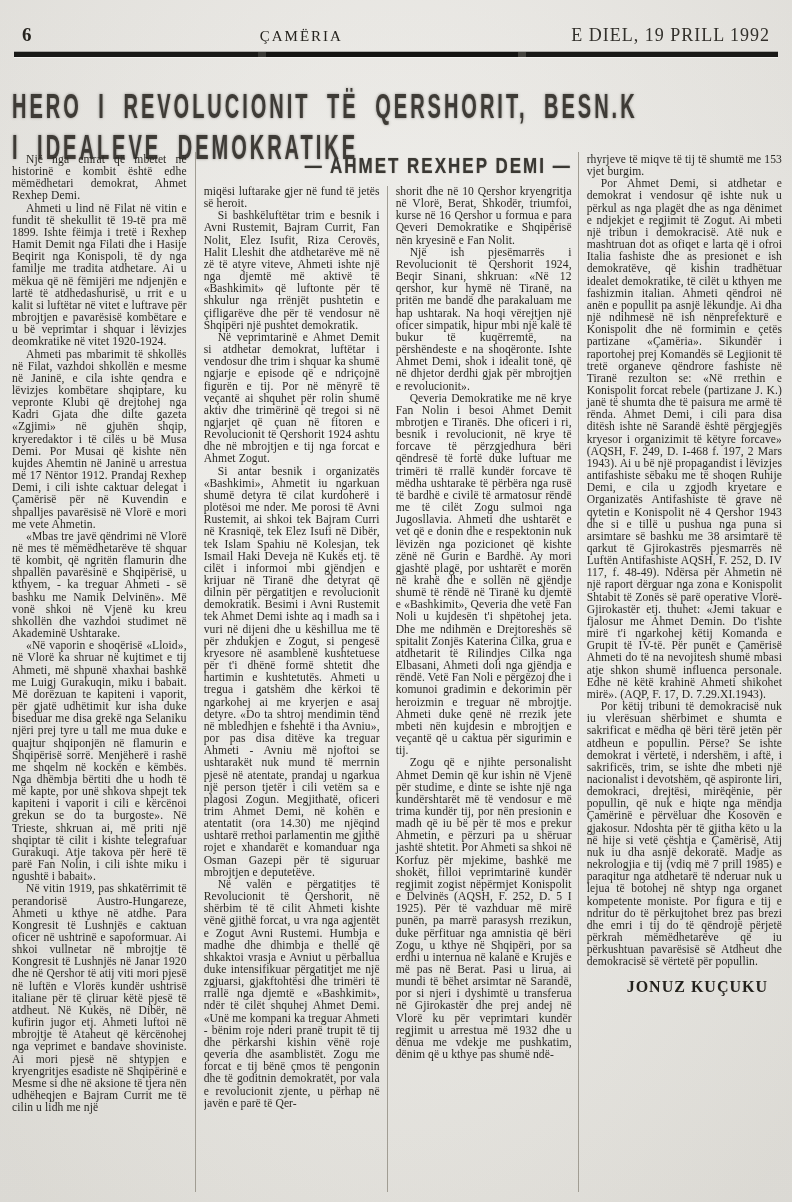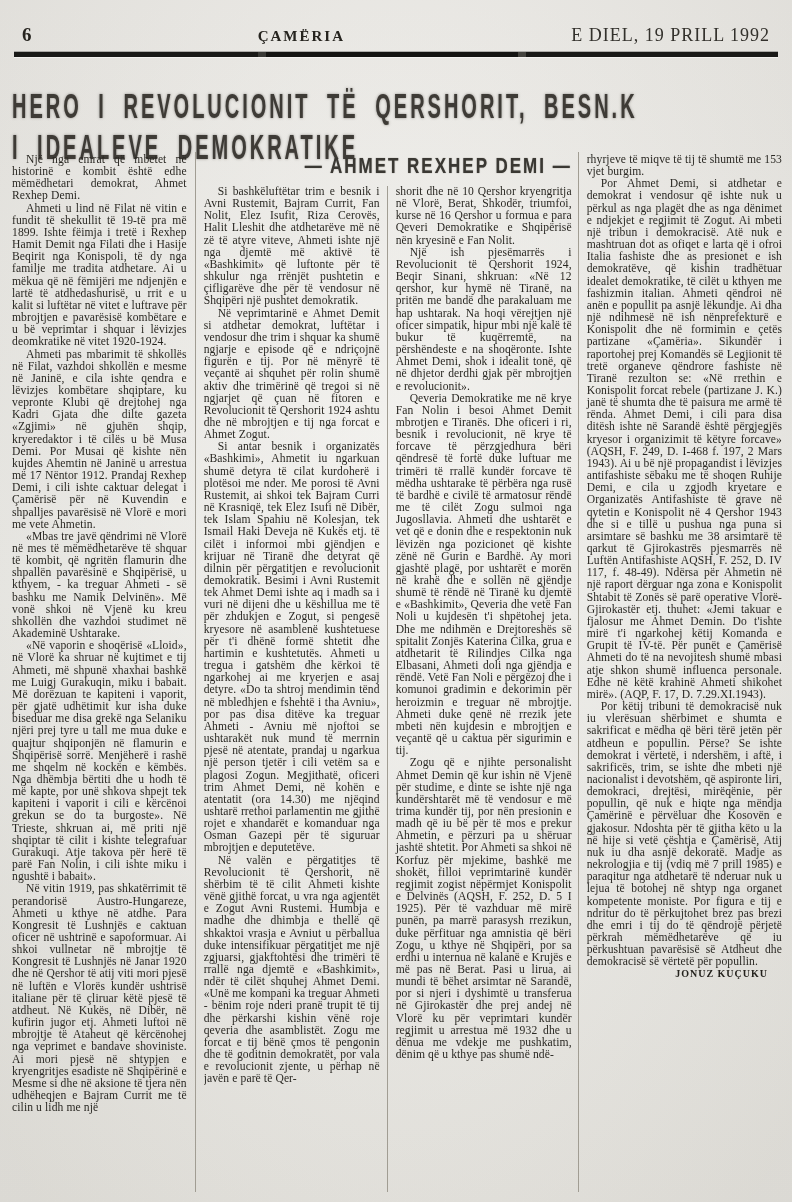--- a/index.html
+++ b/index.html
@@ -10,21 +10,21 @@
       linear-gradient(180deg,#ebe9e4 0%,#edece7 50%,#e7e5df 100%);
     font-family:"Liberation Serif", serif;
     color:#26241f;
     position:relative;
   }
   .sheet{position:absolute;inset:0;padding:24px 12px 0 12px;box-sizing:border-box;}
 
   
   .hdr{display:flex;align-items:baseline;justify-content:space-between;padding:0 10px;}
   .pagenum{font-size:19px;font-weight:bold;}
-  .masthead{font-size:15px;font-weight:bold;letter-spacing:2px;}
+  .masthead{font-size:15px;font-weight:normal;letter-spacing:2px;}
   .issuedate{font-size:18px;letter-spacing:1px;color:#33312c;}
   .rule{height:5px;margin:6px 2px 0 2px;
     background:linear-gradient(90deg,#191917 0 32%, #3a3a36 32% 33%, #141412 33% 66%, #45443f 66% 67%, #191917 67% 100%);
     box-shadow:0 1px 0 rgba(255,255,255,.5), 0 -1px 0 rgba(0,0,0,.25);}
 
   
   .headline{margin-top:32px;text-align:left;}
   .hl-line{
     font-family:"Liberation Sans", sans-serif;
     font-weight:700;
@@ -53,23 +53,23 @@
   }
   .midcols{display:flex;height:calc(100% - 34px);}
   .c2{width:50%;border-right:1px solid #a19d93;padding:0 7px 0 0;}
   .c3{width:50%;padding:0 0 0 8px;}
 
   .coltext{font-size:11.6px;line-height:12.15px;text-align:justify;
     letter-spacing:.1px;color:#2a2823;}
   .coltext p{margin:0;padding:0;text-indent:14px;}
   .coltext p.cont{text-indent:0;}
 
-  .byline{text-align:right;padding-right:14px;
+  .byline{margin-top:10px;text-align:right;padding-right:14px;
     font-family:"Liberation Serif", serif;
-    font-weight:bold;font-size:10px;letter-spacing:1px;color:#24221d;}
+    font-weight:bold;font-size:16px;letter-spacing:1px;color:#24221d;}
 </style>
 </head>
 <body>
 
 <div class="sheet">
 
   <div class="hdr">
     <span class="pagenum">6</span>
     <span class="masthead">ÇAMËRIA</span>
     <span class="issuedate">E DIEL, 19 PRILL 1992</span>
@@ -94,20 +94,21 @@
         </div>
     </div>
 
     <div class="colwrap mid">
       <div class="subtitle-row">
         <div class="subtitle">— AHMET REXHEP DEMI —</div>
       </div>
       <div class="midcols">
         <div class="colwrap c2">
           <div class="coltext">
+              <p class="cont">miqësi luftarake gjer në fund të jetës së heroit.</p>
               <p>Si bashkëluftëtar trim e besnik i Avni Rustemit, Bajram Currit, Fan Nolit, Elez Isufit, Riza Cerovës, Halit Lleshit dhe atdhetarëve më në zë të atyre viteve, Ahmeti ishte një nga djemtë më aktivë të «Bashkimit» që luftonte për të shkulur nga rrënjët pushtetin e çifligarëve dhe për të vendosur në Shqipëri një pushtet demokratik.</p>
               <p>Në veprimtarinë e Ahmet Demit si atdhetar demokrat, luftëtar i vendosur dhe trim i shquar ka shumë ngjarje e episode që e ndriçojnë figurën e tij. Por në mënyrë të veçantë ai shquhet për rolin shumë aktiv dhe trimërinë që tregoi si në ngjarjet që çuan në fitoren e Revolucionit të Qershorit 1924 ashtu dhe në mbrojtjen e tij nga forcat e Ahmet Zogut.</p>
               <p>Si antar besnik i organizatës «Bashkimi», Ahmetit iu ngarkuan shumë detyra të cilat kurdoherë i plotësoi me nder. Me porosi të Avni Rustemit, ai shkoi tek Bajram Curri në Krasniqë, tek Elez Isufi në Dibër, tek Islam Spahiu në Kolesjan, tek Ismail Haki Deveja në Kukës etj. të cilët i informoi mbi gjëndjen e krijuar në Tiranë dhe detyrat që dilnin për përgatitjen e revolucionit demokratik. Besimi i Avni Rustemit tek Ahmet Demi ishte aq i madh sa i vuri në dijeni dhe u këshillua me të për zhdukjen e Zogut, si pengesë kryesore në asamblenë kushtetuese për t'i dhënë formë shtetit dhe hartimin e kushtetutës. Ahmeti u tregua i gatshëm dhe kërkoi të ngarkohej ai me kryerjen e asaj detyre. «Do ta shtroj mendimin tënd në mbledhjen e fshehtë i tha Avniu», por pas disa ditëve ka treguar Ahmeti - Avniu më njoftoi se ushtarakët nuk mund të merrnin pjesë në atentate, prandaj u ngarkua një person tjetër i cili vetëm sa e plagosi Zogun. Megjithatë, oficeri trim Ahmet Demi, në kohën e atentatit (ora 14.30) me njëqind ushtarë rrethoi parlamentin me gjithë rojet e xhandarët e komanduar nga Osman Gazepi për të siguruar mbrojtjen e deputetëve.</p>
               <p>Në valën e përgatitjes të Revolucionit të Qershorit, në shërbim të të cilit Ahmeti kishte vënë gjithë forcat, u vra nga agjentët e Zogut Avni Rustemi. Humbja e madhe dhe dhimbja e thellë që shkaktoi vrasja e Avniut u përballua duke intensifikuar përgatitjet me një zgjuarsi, gjakftohtësi dhe trimëri të rrallë nga djemtë e «Bashkimit», ndër të cilët shquhej Ahmet Demi. «Unë me kompani ka treguar Ahmeti - bënim roje nderi pranë trupit të tij dhe përkarshi kishin vënë roje qeveria dhe asamblistët. Zogu me forcat e tij bënë çmos të pengonin dhe të goditnin demokratët, por vala e revolucionit zjente, u përhap në javën e parë të Qer-</p>
             </div>
         </div>
         <div class="colwrap c3">
           <div class="coltext">
               <p class="cont">shorit dhe në 10 Qershor kryengritja në Vlorë, Berat, Shkodër, triumfoi, kurse në 16 Qershor u formua e para Qeveri Demokratike e Shqipërisë nën kryesinë e Fan Nolit.</p>
               <p>Një ish pjesëmarrës i Revolucionit të Qershorit 1924, Beqir Sinani, shkruan: «Në 12 qershor, kur hymë në Tiranë, na pritën me bandë dhe parakaluam me hap ushtarak. Na hoqi vërejtjen një oficer simpatik, hipur mbi një kalë të bukur të kuqërremtë, na përshëndeste e na shoqëronte. Ishte Ahmet Demi, shok i idealit tonë, që në dhjetor derdhi gjak për mbrojtjen e revolucionit».</p>

